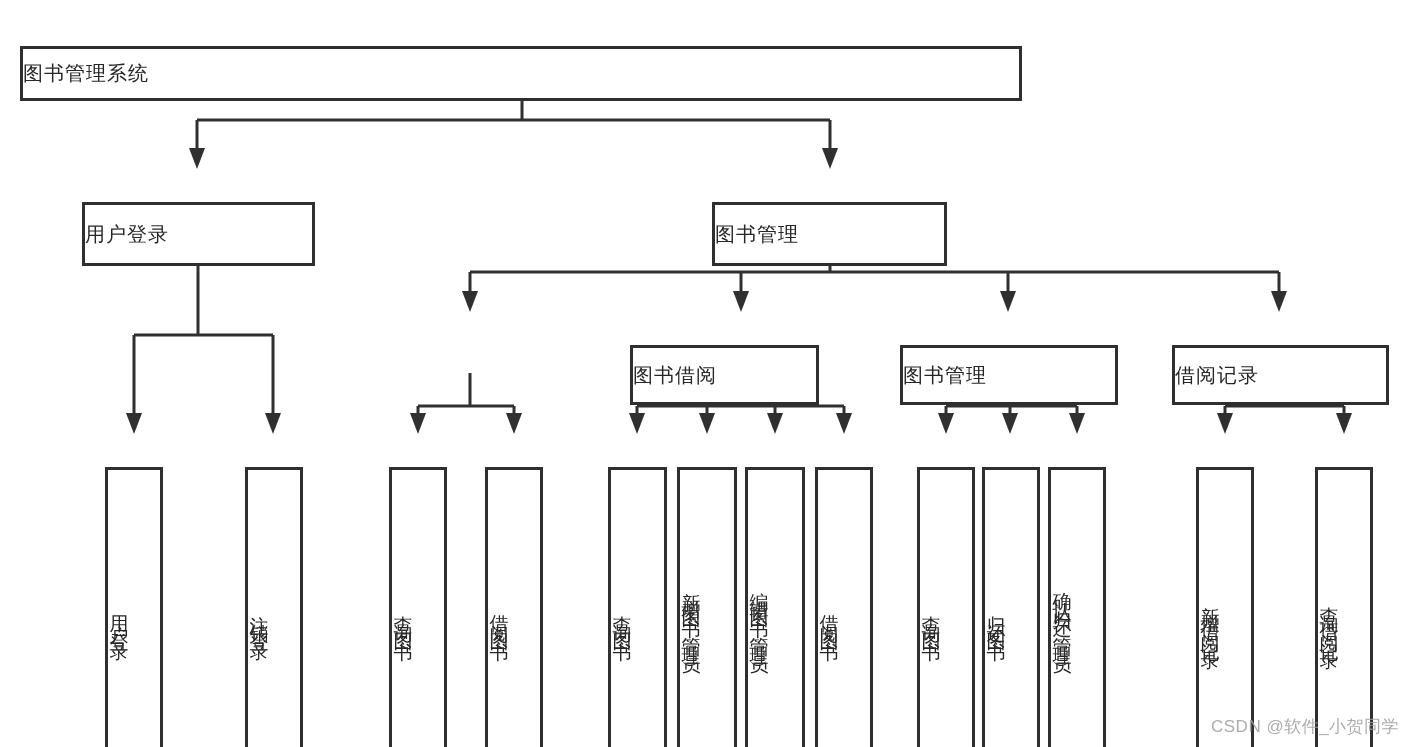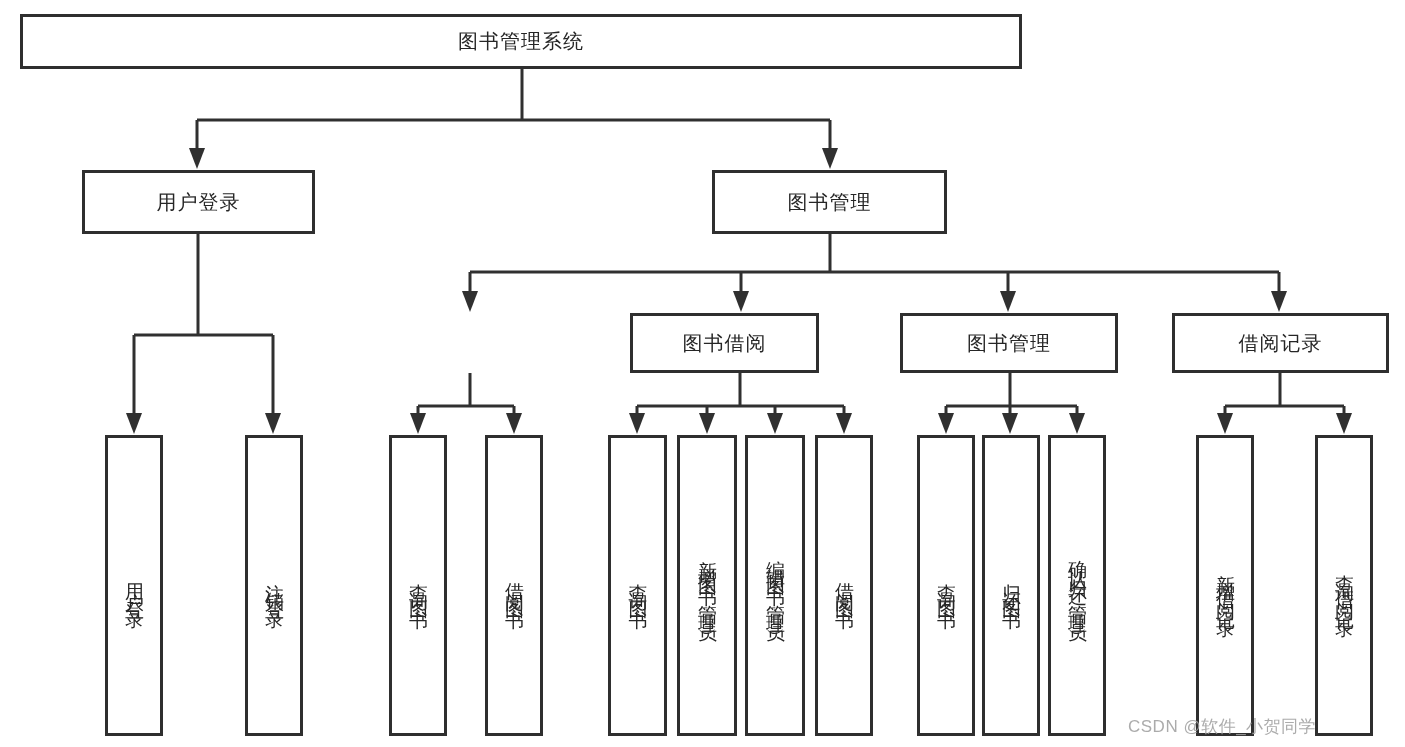--- a/index.html
+++ b/index.html
@@ -4,30 +4,31 @@
 <style>
   html,body { margin:0; padding:0; background:#ffffff; }
   .stage {
     position:relative; width:1405px; height:747px; background:#ffffff;
     font-family:"Liberation Sans","DejaVu Sans",sans-serif; overflow:hidden;
   }
   .wires { position:absolute; left:0; top:0; z-index:1; }
   .box {
     position:absolute; box-sizing:border-box; z-index:2;
     background:#ffffff; border:3px solid #2f2f2f;
-    display:flex; align-items:center; justify-content:center;
+    display:flex; align-items:center; 
     color:#262626;
+    margin-top:32px;
   }
   .hlabel { font-size:20px; letter-spacing:1px; white-space:nowrap; }
   .vtext {
     writing-mode:vertical-rl; text-orientation:mixed;
     font-size:19px; line-height:1.1; letter-spacing:9px;
   }
   .watermark {
-    position:absolute; left:1128px; top:715px; z-index:5;
+    position:absolute; left:1211px; top:715px; z-index:5;
     font-size:17px; color:#a3a3a3; opacity:0.9;
     white-space:nowrap; letter-spacing:0.5px;
   }
 </style>
 </head>
 <body>
 
 <div class="stage">
 
   <svg class="wires" width="1405" height="747" viewBox="0 0 1405 747">

